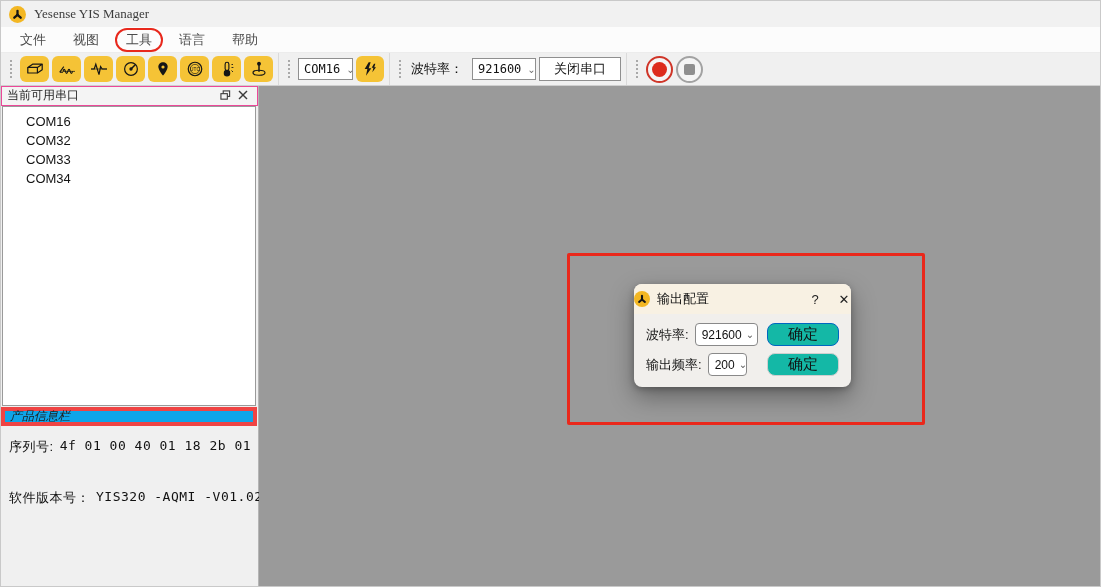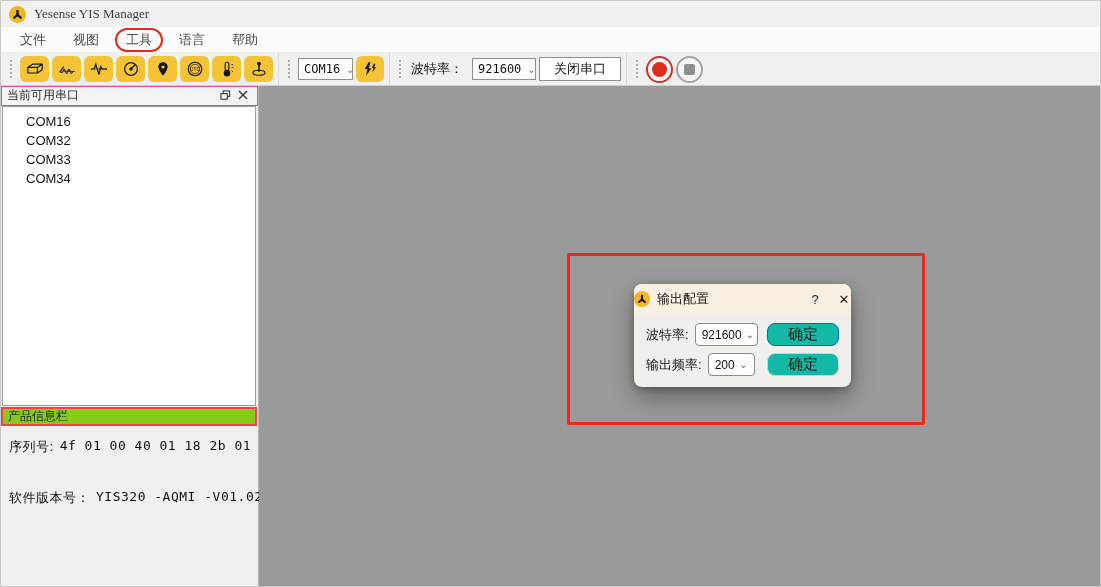--- a/index.html
+++ b/index.html
@@ -85,22 +85,22 @@
   .dock-header .spacer { flex:1; }
   .dock-header .hbtn { display:flex; align-items:center; justify-content:center; width:18px; height:16px; color:#3a3a3a; }
   .port-list {
     position:absolute; top:20px; left:1px; right:2px; height:300px;
     background:#fff; border:1px solid #9a9a9a; padding-top:5px;
     font-size:13px; color:#151515;
   }
   .port-item { padding-left:23px; line-height:19px; }
   .info-header {
     position:absolute; top:321px; left:0; right:1px; height:19px;
-    background:#84cc16; border:2px solid #ef4444;
-    display:flex; align-items:center; padding:0 5px; font-size:12px; color:#1f1f1f;
+    background:#0ea5e9; border:4px solid #ef4444;
+    display:flex; align-items:center; padding:0 5px; font-size:12px; color:#1f1f1f;font-style:italic;
   }
   .info-body { position:absolute; top:340px; left:0; right:1px; bottom:0; background:#f0f0f0; padding:12px 8px; font-size:13px; color:#111; }
   .info-row { display:flex; align-items:flex-start; white-space:nowrap; }
   .info-row .lab { letter-spacing:0.5px; }
   .info-row .val { font-family:"DejaVu Sans Mono", monospace; font-size:13px; margin-left:6px; letter-spacing:0.5px; }
   .info-row.version { margin-top:33px; }
 
   
   .main-area { position:absolute; top:85px; left:258px; right:0; bottom:0; background:#9a9a9a; }
 
@@ -126,21 +126,21 @@
   .dlg-body { padding:9px 12px 0 12px; border-radius:0 0 8px 8px; }
   .dlg-row { display:flex; align-items:center; margin-bottom:7px; }
   .dlg-row .lab { font-size:13px; color:#141414; white-space:nowrap; }
   .dlg-combo {
     background:#fff; border:1px solid #898989; border-radius:4px; height:23px;
     display:flex; align-items:center; justify-content:space-between;
     padding:0 6px; font-size:12px; color:#111; margin-left:6px;
   }
   .dlg-combo .chev { color:#5a5a5a; font-size:10px; margin-left:4px; }
   .dlg-combo.w1 { width:63px; }
-  .dlg-combo.w2 { width:47px; }
+  .dlg-combo.w2 { width:39px; }
   .dlg-btn {
     margin-left:auto; width:72px; height:23px; border-radius:8px;
     background:#14b8a6; font-size:15px; color:#111;
     display:flex; align-items:center; justify-content:center;
   }
   .dlg-btn.default { border:1.5px solid #0067c0; }
   .dlg-btn.normal { border:1px solid #cfcfcf; }
 </style>
 </head>
 <body>

